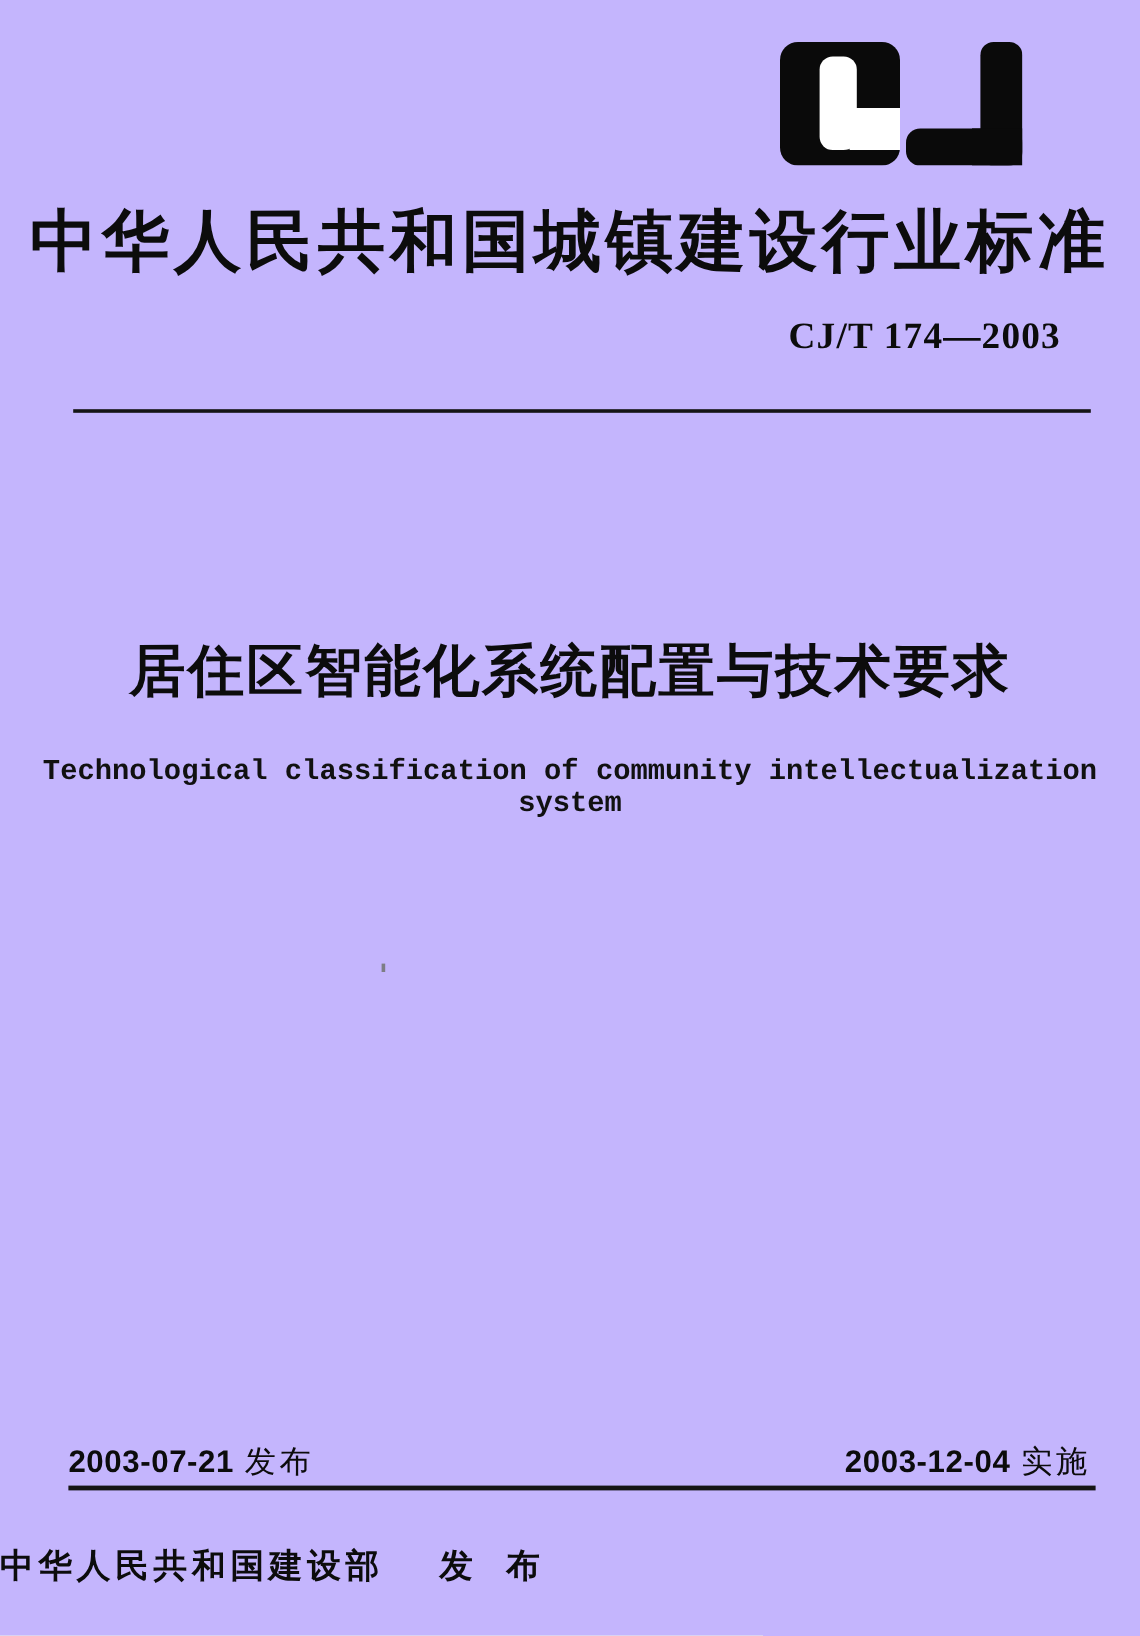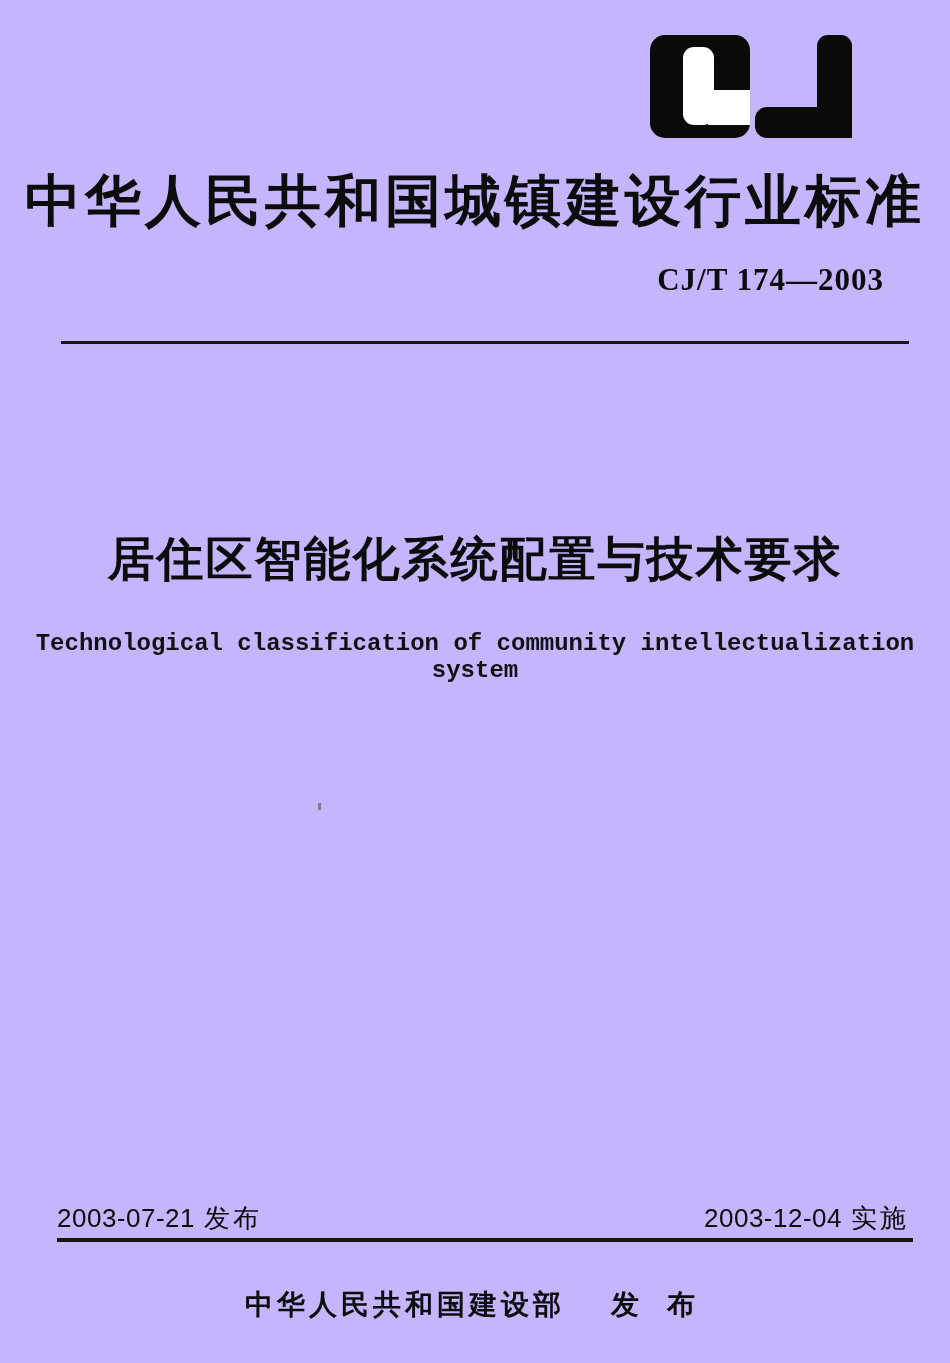--- a/index.html
+++ b/index.html
@@ -108,21 +108,21 @@
   
   .date-issue, .date-impl {
     position: absolute;
     top: 1201px;
     font-size: 26px;
     white-space: nowrap;
     color: #0c0c0c;
   }
   .date-issue { left: 57px; }
   .date-impl  { right: 41px; }
-  .date-num { font-weight: 400; letter-spacing: 0.5px; }
+  .date-num { font-weight: 700; letter-spacing: 0.5px; }
   .date-label {
     font-weight: normal;
     letter-spacing: 3px;
     margin-left: 9px;
   }
 
   .rule-thick {
     position: absolute;
     top: 1238px;
     left: 57px;
@@ -130,21 +130,20 @@
     height: 4px;
     background: #151515;
   }
 
   
   .publisher-row {
     position: absolute;
     top: 1286px;
     left: 0;
     width: 100%;
-    text-align: center;
     font-size: 28px;
     font-weight: bold;
     white-space: nowrap;
     color: #0c0c0c;
   }
   .publisher-name { letter-spacing: 4px; }
   .publisher-action { letter-spacing: 10px; margin-left: 46px; }
 </style>
 </head>
 <body>

